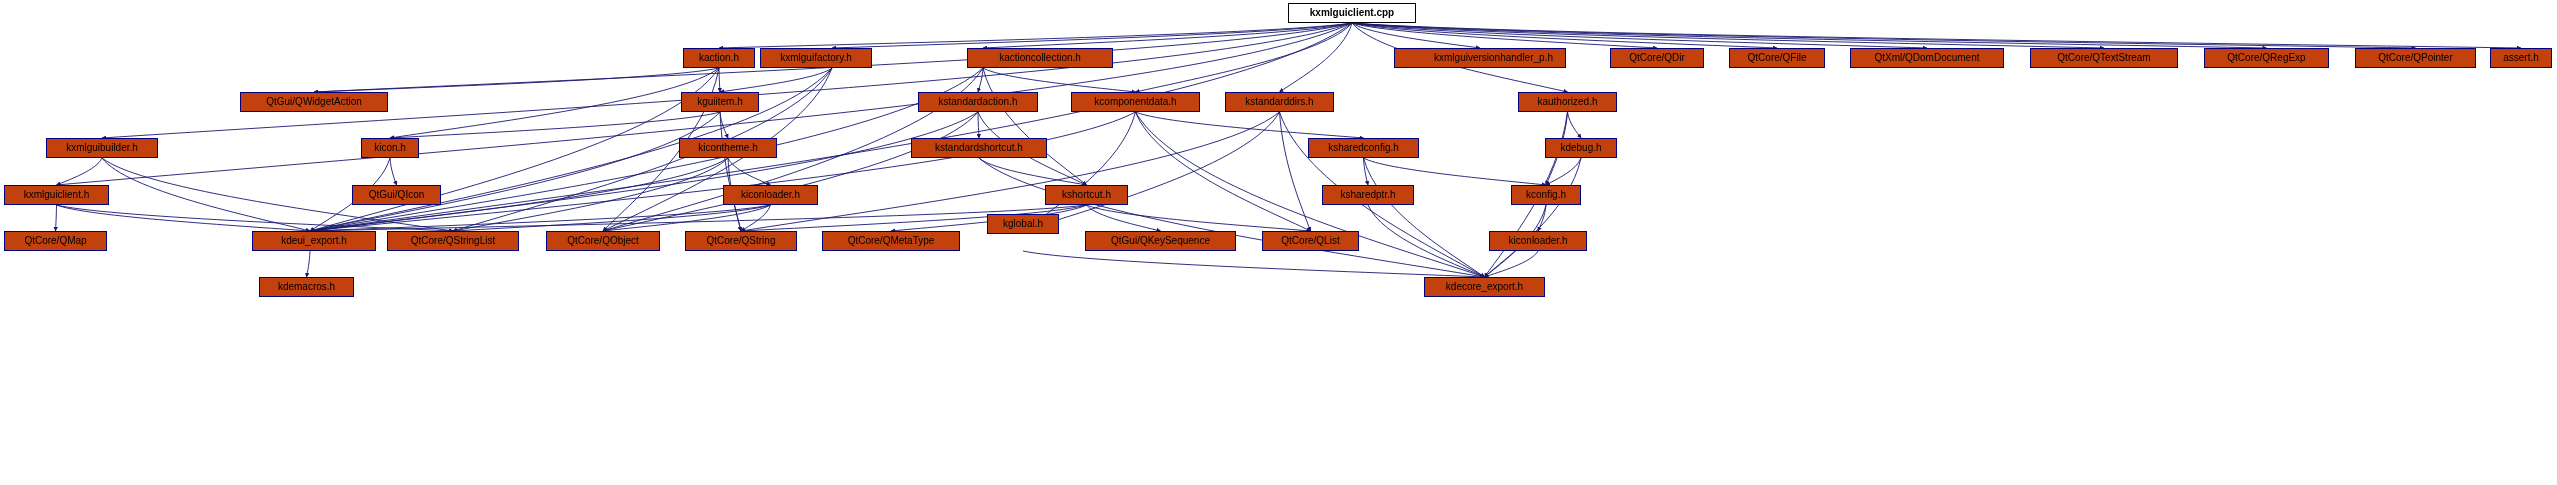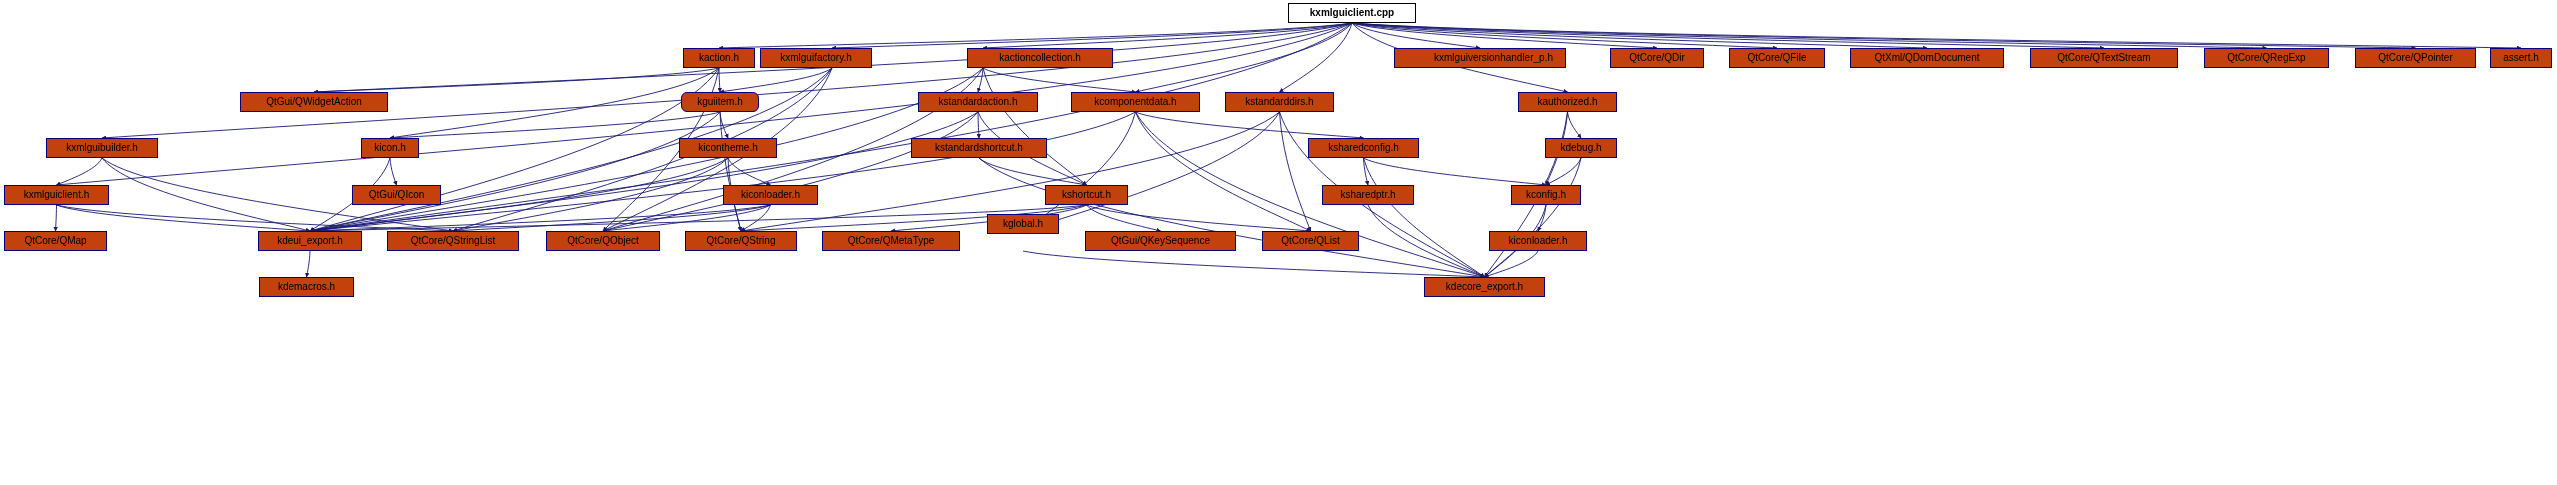--- a/index.html
+++ b/index.html
@@ -147,39 +147,39 @@
     <div class="node" style="left: 919px; top: 48px; width: 146px; margin-left: 48px;">kactioncollection.h</div>
     <div class="node" style="left: 1394px; top: 48px; width: 172px; padding-left: 27px;">kxmlguiversionhandler_p.h</div>
     <div class="node" style="left: 1610px; top: 48px; width: 94px;">QtCore/QDir</div>
     <div class="node" style="left: 1729px; top: 48px; width: 96px;">QtCore/QFile</div>
     <div class="node" style="left: 1850px; top: 48px; width: 154px;">QtXml/QDomDocument</div>
     <div class="node" style="left: 2030px; top: 48px; width: 148px;">QtCore/QTextStream</div>
     <div class="node" style="left: 2204px; top: 48px; width: 125px;">QtCore/QRegExp</div>
     <div class="node" style="left: 2355px; top: 48px; width: 121px;">QtCore/QPointer</div>
     <div class="node" style="left: 2490px; top: 48px; width: 62px;">assert.h</div>
     <div class="node" style="left: 240px; top: 92px; width: 148px;">QtGui/QWidgetAction</div>
-    <div class="node" style="left: 681px; top: 92px; width: 78px; border-radius: 6px;">kguiitem.h</div>
+    <div class="node" style="left: 681px; top: 92px; width: 78px;">kguiitem.h</div>
     <div class="node" style="left: 918px; top: 92px; width: 120px;">kstandardaction.h</div>
     <div class="node" style="left: 1071px; top: 92px; width: 129px;">kcomponentdata.h</div>
     <div class="node" style="left: 1225px; top: 92px; width: 109px;">kstandarddirs.h</div>
     <div class="node" style="left: 1518px; top: 92px; width: 99px;">kauthorized.h</div>
     <div class="node" style="left: 46px; top: 138px; width: 112px;">kxmlguibuilder.h</div>
     <div class="node" style="left: 361px; top: 138px; width: 58px;">kicon.h</div>
     <div class="node" style="left: 679px; top: 138px; width: 98px;">kicontheme.h</div>
     <div class="node" style="left: 911px; top: 138px; width: 136px;">kstandardshortcut.h</div>
     <div class="node" style="left: 1308px; top: 138px; width: 111px;">ksharedconfig.h</div>
     <div class="node" style="left: 1545px; top: 138px; width: 72px;">kdebug.h</div>
     <div class="node" style="left: 4px; top: 185px; width: 105px;">kxmlguiclient.h</div>
     <div class="node" style="left: 352px; top: 185px; width: 89px;">QtGui/QIcon</div>
     <div class="node" style="left: 723px; top: 185px; width: 95px;">kiconloader.h</div>
     <div class="node" style="left: 1045px; top: 185px; width: 83px;">kshortcut.h</div>
     <div class="node" style="left: 1322px; top: 185px; width: 92px;">ksharedptr.h</div>
     <div class="node" style="left: 1511px; top: 185px; width: 70px;">kconfig.h</div>
     <div class="node" style="left: 4px; top: 231px; width: 103px;">QtCore/QMap</div>
-    <div class="node" style="left: 258px; top: 231px; width: 104px;">kdeui_export.h</div>
+    <div class="node" style="left: 252px; top: 231px; width: 124px;">kdeui_export.h</div>
     <div class="node" style="left: 387px; top: 231px; width: 132px;">QtCore/QStringList</div>
     <div class="node" style="left: 546px; top: 231px; width: 114px;">QtCore/QObject</div>
     <div class="node" style="left: 685px; top: 231px; width: 112px;">QtCore/QString</div>
     <div class="node" style="left: 822px; top: 231px; width: 138px;">QtCore/QMetaType</div>
     <div class="node" style="left: 987px; top: 214px; width: 72px;">kglobal.h</div>
     <div class="node" style="left: 1085px; top: 231px; width: 151px;">QtGui/QKeySequence</div>
     <div class="node" style="left: 1262px; top: 231px; width: 97px;">QtCore/QList</div>
     <div class="node" style="left: 1489px; top: 231px; width: 98px;">kiconloader.h</div>
     <div class="node" style="left: 1424px; top: 277px; width: 121px;">kdecore_export.h</div>
     <div class="node" style="left: 259px; top: 277px; width: 95px;">kdemacros.h</div>

